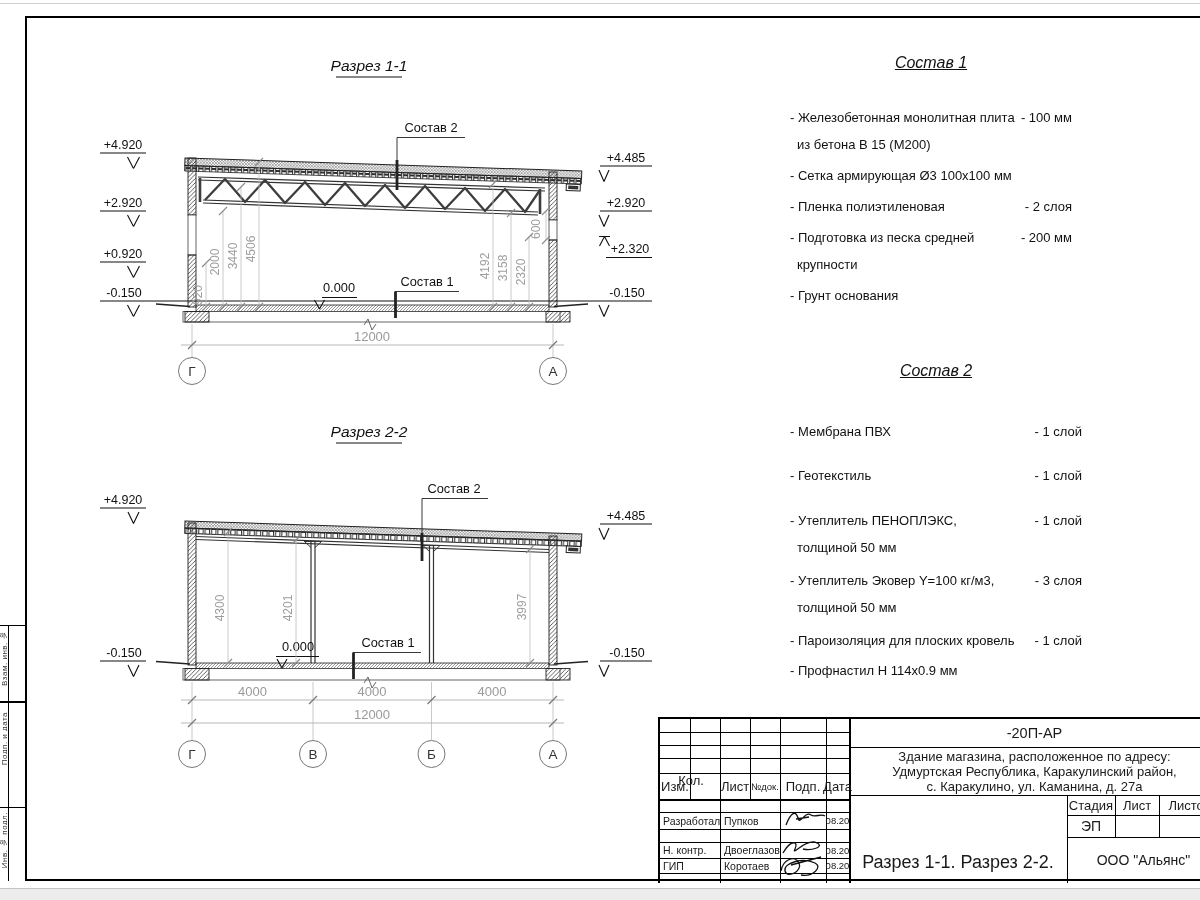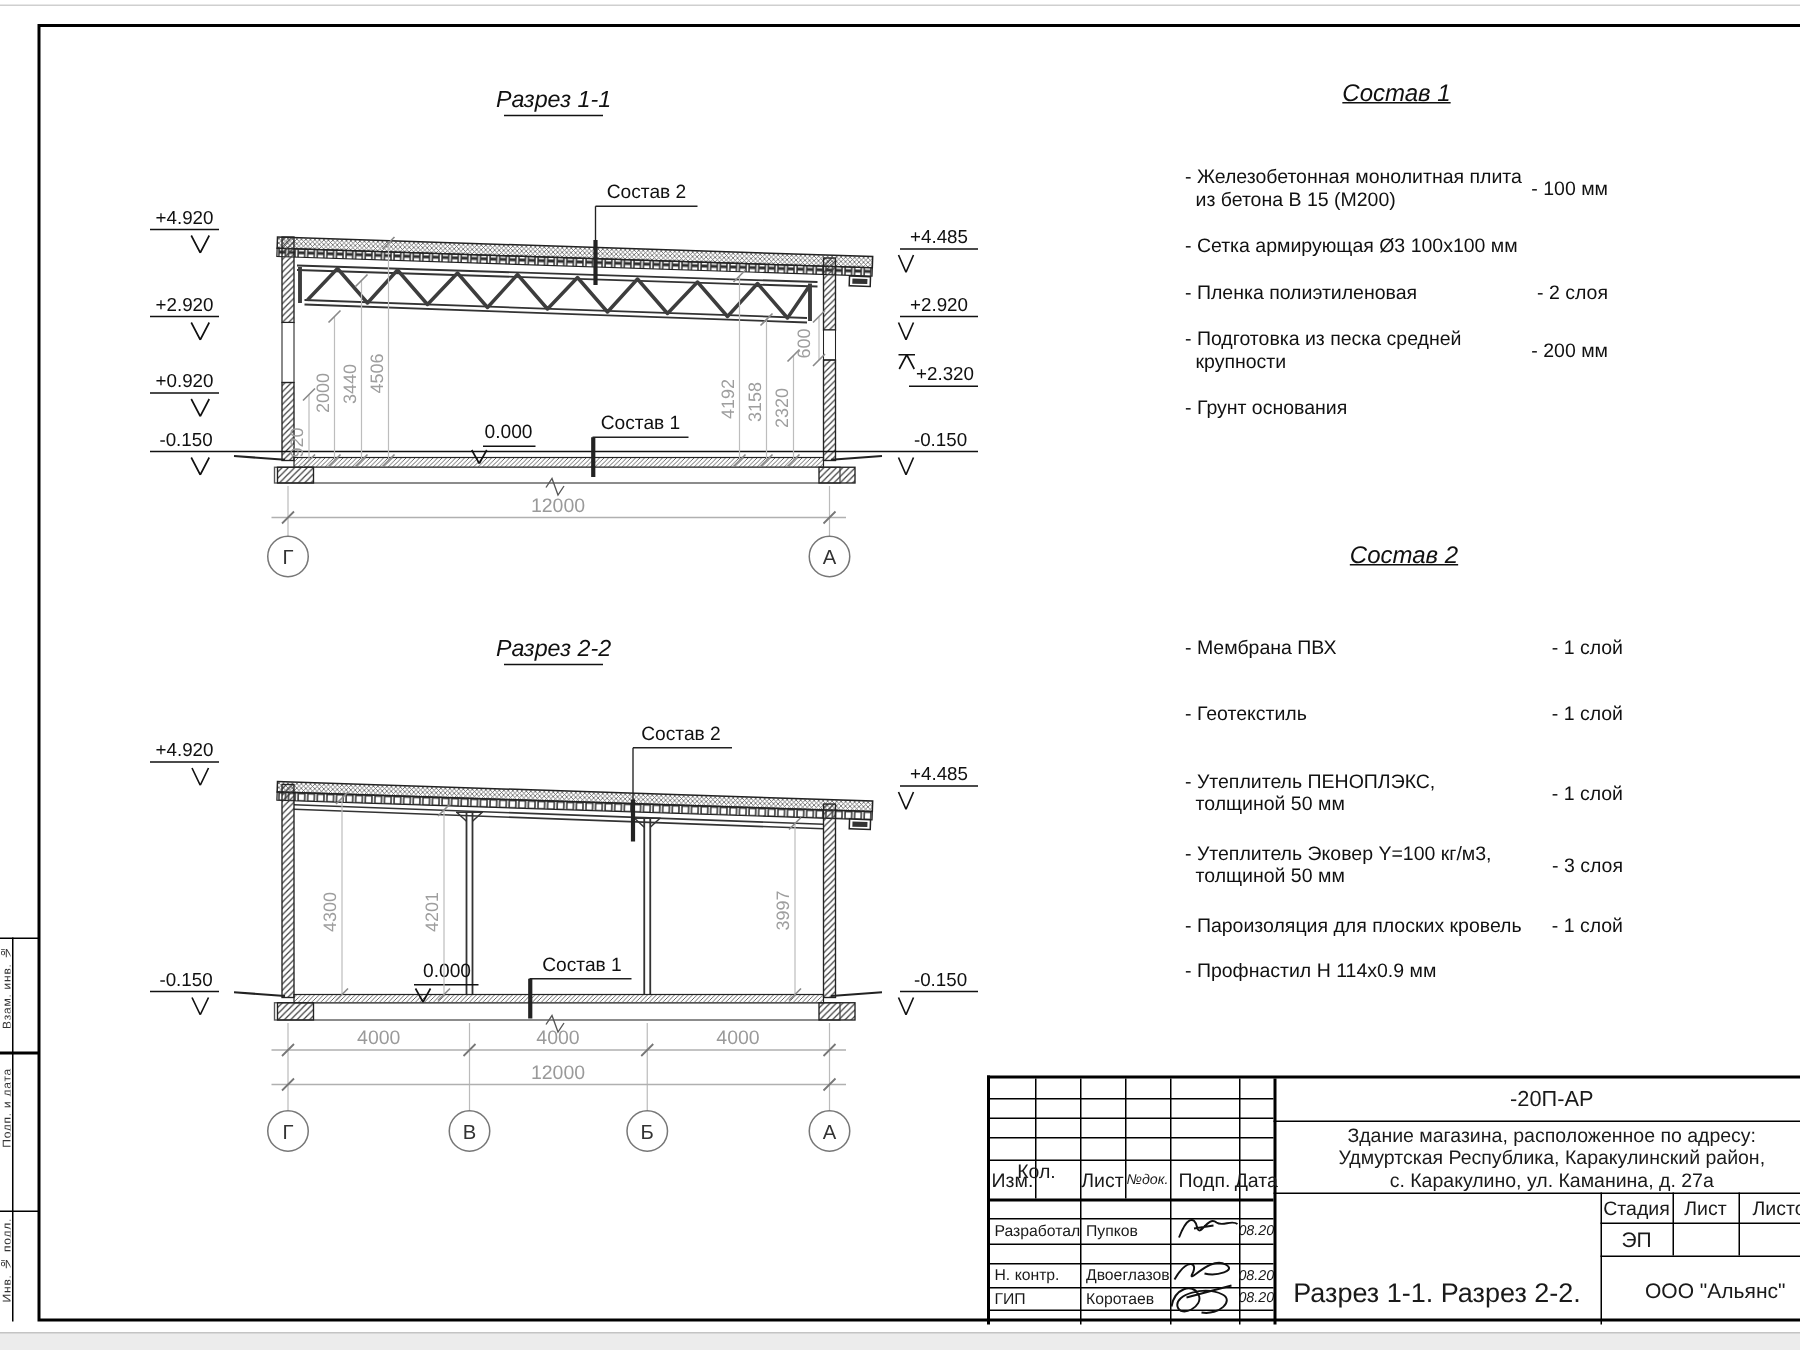--- a/index.html
+++ b/index.html
@@ -12,34 +12,34 @@
   
   .side-v{position:absolute;left:8px;top:625px;width:1px;height:256px;background:#000;}
   .side-h{position:absolute;left:0;width:26px;height:1px;background:#000;}
   .side-h.thick{height:2px;}
   .sidetext{position:absolute;left:0;width:7px;overflow:hidden;}
   .sidetext span{display:block;writing-mode:vertical-rl;transform:rotate(180deg);
                  font-size:8px;letter-spacing:.5px;color:#333;white-space:nowrap;}
   
   .sostav{position:absolute;width:292px;font-size:13px;line-height:15px;color:#111;}
   .sostav .stitle{font-style:italic;font-size:16px;text-align:center;text-decoration:underline;margin-bottom:40px;}
-  .srow{display:flex;align-items:center;margin-bottom:16px;}
+  .srow{display:flex;align-items:flex-start;margin-bottom:16px;}
   .srow .nm{flex:1 1 auto;}
-  .srow .nm .l2{padding-left:7px;}
+  .srow .nm .l2{padding-left:7px;margin-top:12px;}
   .srow .nm .l2:empty{display:none;}
   .srow .val{flex:0 0 auto;white-space:nowrap;padding-left:6px;}
   
   .tb{position:absolute;left:658px;top:717px;width:560px;height:164px;
       border-left:2px solid #000;border-top:2px solid #000;box-sizing:content-box;font-size:13px;}
   .tb .vl{position:absolute;top:0;width:1px;background:#000;}
   .tb .hl{position:absolute;height:1px;background:#000;}
   .tb .cell{position:absolute;display:flex;align-items:center;justify-content:center;
             white-space:nowrap;overflow:visible;}
   .tb .cell.left{justify-content:flex-start;}
-  .small{font-size:9.5px;font-style:italic;}
+  .small{font-size:9.5px;}
   .tiny{font-size:10.5px;}
   svg text{font-family:"Liberation Sans", sans-serif;}
 </style>
 </head>
 <body>
 
 <div class="sheet">
   <div class="edge-top"></div>
   <div class="frame"></div>
 

